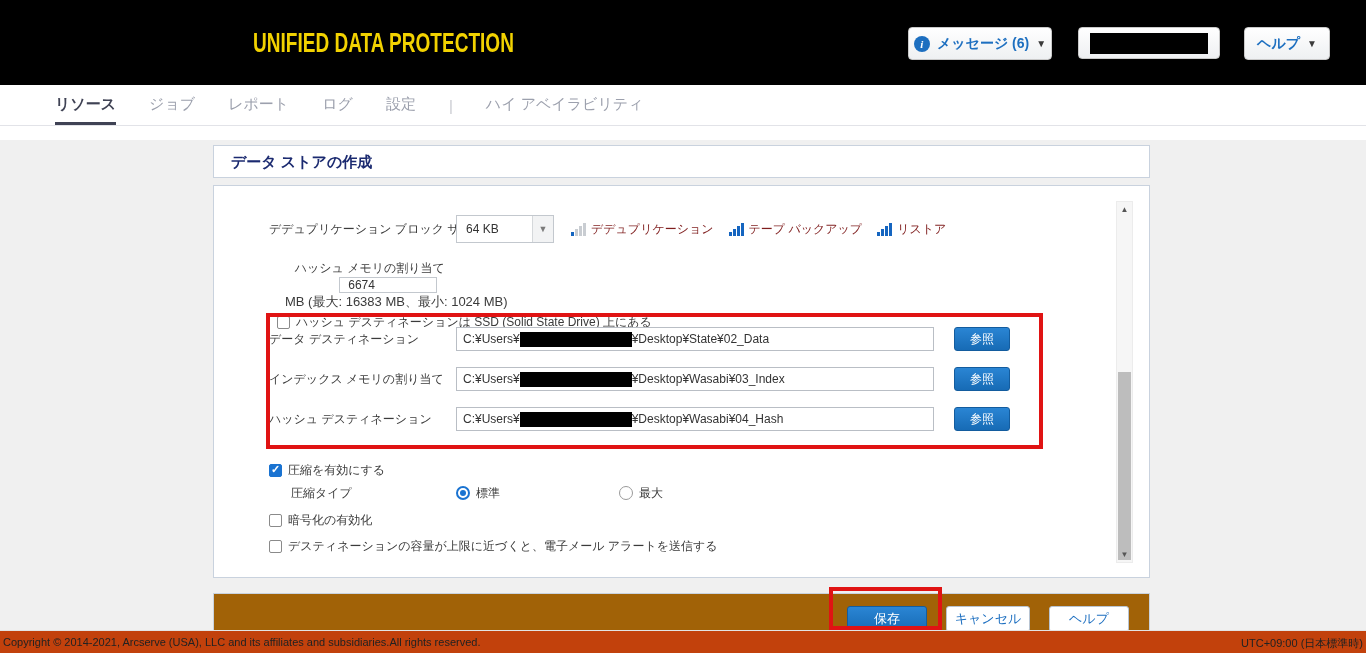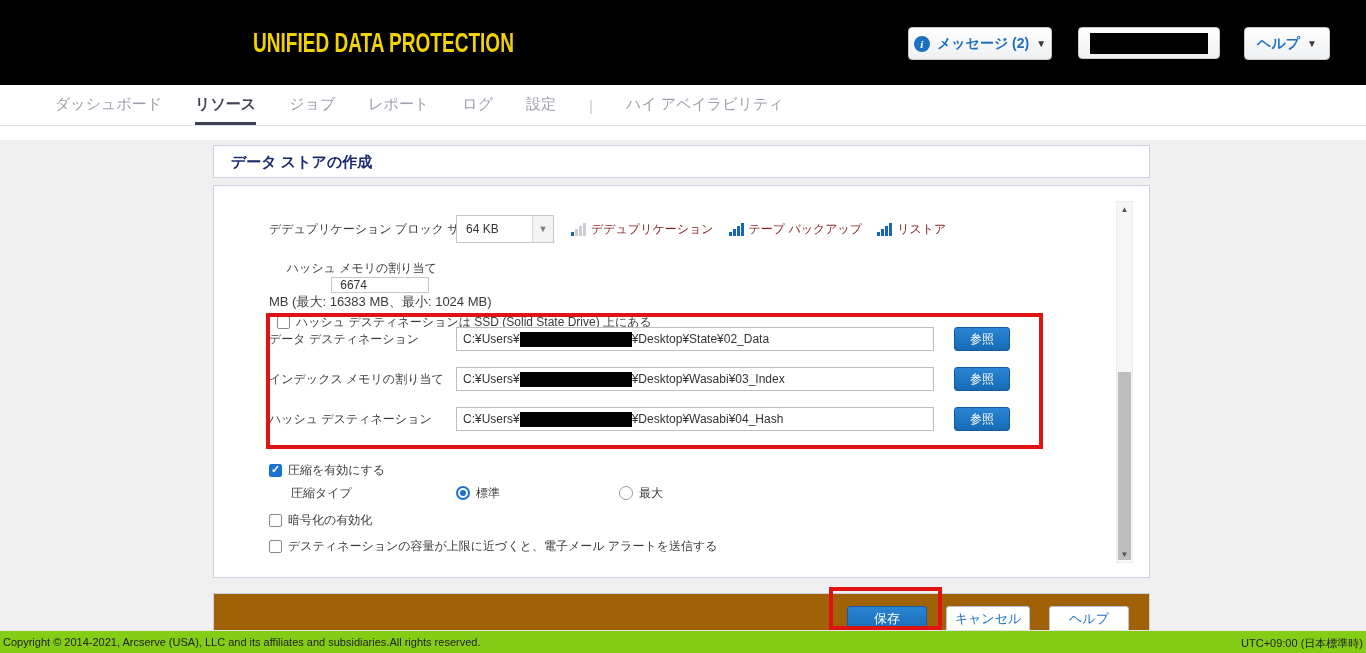--- a/index.html
+++ b/index.html
@@ -26,21 +26,21 @@
   .tab { height:40px; line-height:38px; white-space:nowrap; cursor:pointer; }
   .tab.active { color:#3f4254; font-weight:bold; border-bottom:3px solid #3f4254; }
   .tab-sep { color:#c8cad0; }
 
   
   .title-bar { position:absolute; left:213px; top:145px; width:937px; height:33px; background:#fff; border:1px solid #c9d2de; color:#1b2a70; font-weight:bold; font-size:15px; line-height:31px; padding-left:17px; }
   .panel { position:absolute; left:213px; top:185px; width:937px; height:393px; background:#fff; border:1px solid #c9d2de; }
 
   .row { position:absolute; left:55px; display:flex; align-items:center; white-space:nowrap; }
   .lbl { width:187px; flex:none; font-size:12px; color:#3b3b3b; overflow:visible; }
-  .hint { font-size:13px; color:#3b3b3b; margin-left:0; }
+  .hint { font-size:13px; color:#3b3b3b; margin-left:16px; }
 
   
   .dd { display:flex; width:98px; height:28px; border:1px solid #c3c8ce; background:#fff; cursor:pointer; flex:none; }
   .dd-val { flex:1; font-size:12px; color:#333; line-height:26px; padding-left:9px; }
   .dd-arrow { width:21px; background:#f2f3f4; border-left:1px solid #d5d8db; display:flex; align-items:center; justify-content:center; color:#7a7a7a; font-size:9px; }
 
   
   .inds { display:flex; align-items:center; gap:15px; margin-left:17px; }
   .ind { display:flex; align-items:center; gap:5px; font-size:12px; color:#7f1d1d; }
   .sig { display:flex; align-items:flex-end; gap:1px; height:13px; }
@@ -79,52 +79,51 @@
 
   
   .btm-bar { position:absolute; left:213px; top:593px; width:937px; height:51px; background:#a16207; border:1px solid #c9d2de; display:flex; align-items:center; justify-content:flex-end; gap:19px; padding-right:20px;text-align:center; }
   .btn { height:26px; border-radius:3px; font-size:13px; display:flex; align-items:center; justify-content:center; cursor:pointer; }
   .btn-save { width:80px; background:linear-gradient(#2a85d4,#176bb5); border:1px solid #135c9e; color:#fff; }
   .btn-plain { background:#fff; border:1px solid #b8c4d2; color:#1d6fc0; }
   .btn-cancel { width:84px; }
   .btn-helpbtm { width:80px; }
 
   
-  .footer { position:absolute; left:0; top:630px; width:1366px; height:23px; background:#84cc16; border-top:1px solid #e3e3e3; font-size:11px; color:#222; }
+  .footer { position:absolute; left:0; top:630px; width:1366px; height:23px; background:#c2410c; border-top:1px solid #e3e3e3; font-size:11px; color:#222; }
   .foot-l { position:absolute; left:3px; top:5px; }
   .foot-r { position:absolute; right:3px; top:5px; }
 </style>
 </head>
 <body>
 
 <div class="app">
 
   <div class="hdr">
     <div class="product">UNIFIED DATA PROTECTION</div>
 
     <div class="hbtn btn-msg">
       <span class="info-ic">i</span>
-      <span>メッセージ (2)</span>
+      <span>メッセージ (6)</span>
       <span class="caret">▼</span>
     </div>
 
     <div class="hbtn btn-user">
       <span class="redact-user"></span>
     </div>
 
     <div class="hbtn btn-helptop">
       <span>ヘルプ</span>
       <span class="caret">▼</span>
     </div>
   </div>
 
   <div class="nav">
     <div class="nav-line"></div>
     <div class="tabs">
-      <div class="tab">ダッシュボード</div>
       <div class="tab active">リソース</div>
       <div class="tab">ジョブ</div>
       <div class="tab">レポート</div>
       <div class="tab">ログ</div>
       <div class="tab">設定</div>
       <div class="tab-sep">|</div>
       <div class="tab">ハイ アベイラビリティ</div>
     </div>
   </div>
 

